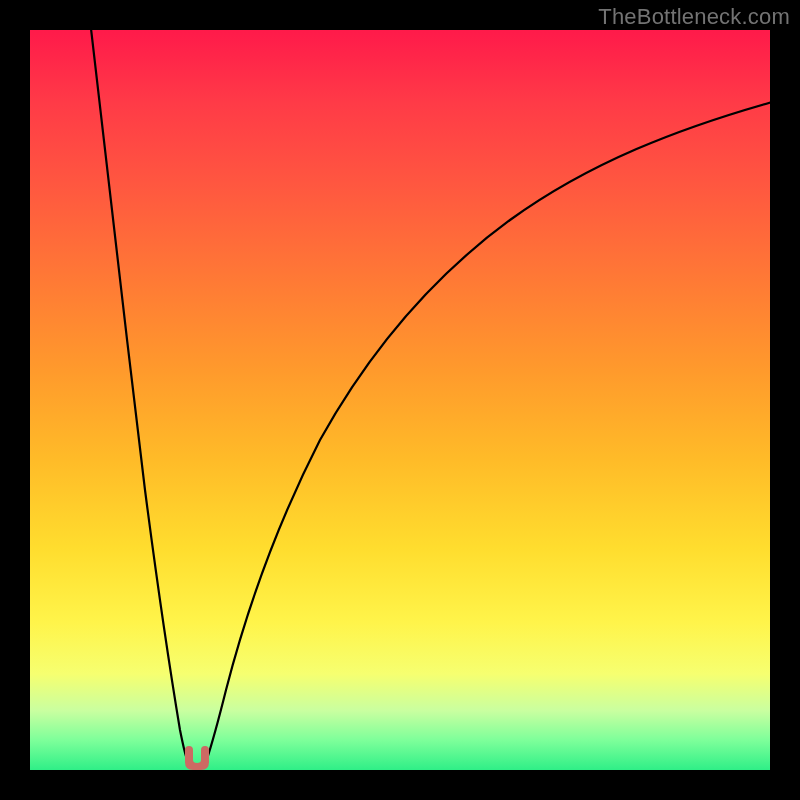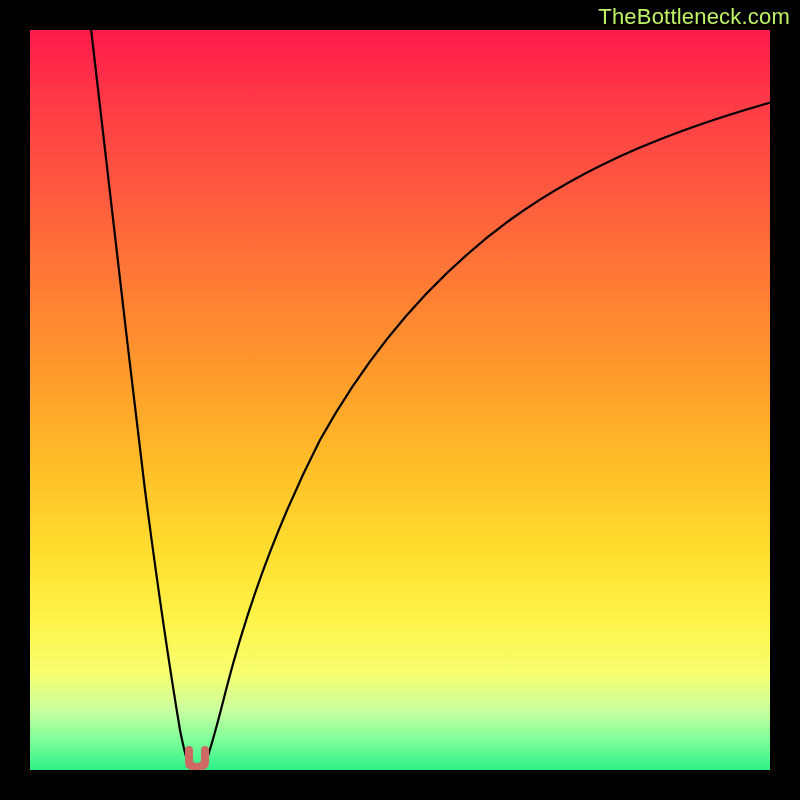--- a/index.html
+++ b/index.html
@@ -60,21 +60,21 @@
     stroke-width: 2.2;
   }
   .nub {
     fill: #cc6a63;
     stroke: none;
   }
   .watermark {
     position: absolute;
     top: 4px;
     right: 10px;
-    color: #bef264;
+    color: #737373;
     font-size: 22px;
     font-weight: 500;
     letter-spacing: 0.2px;
     user-select: none;
     text-align: center;
   }
 </style>
 </head>
 <body>
 

